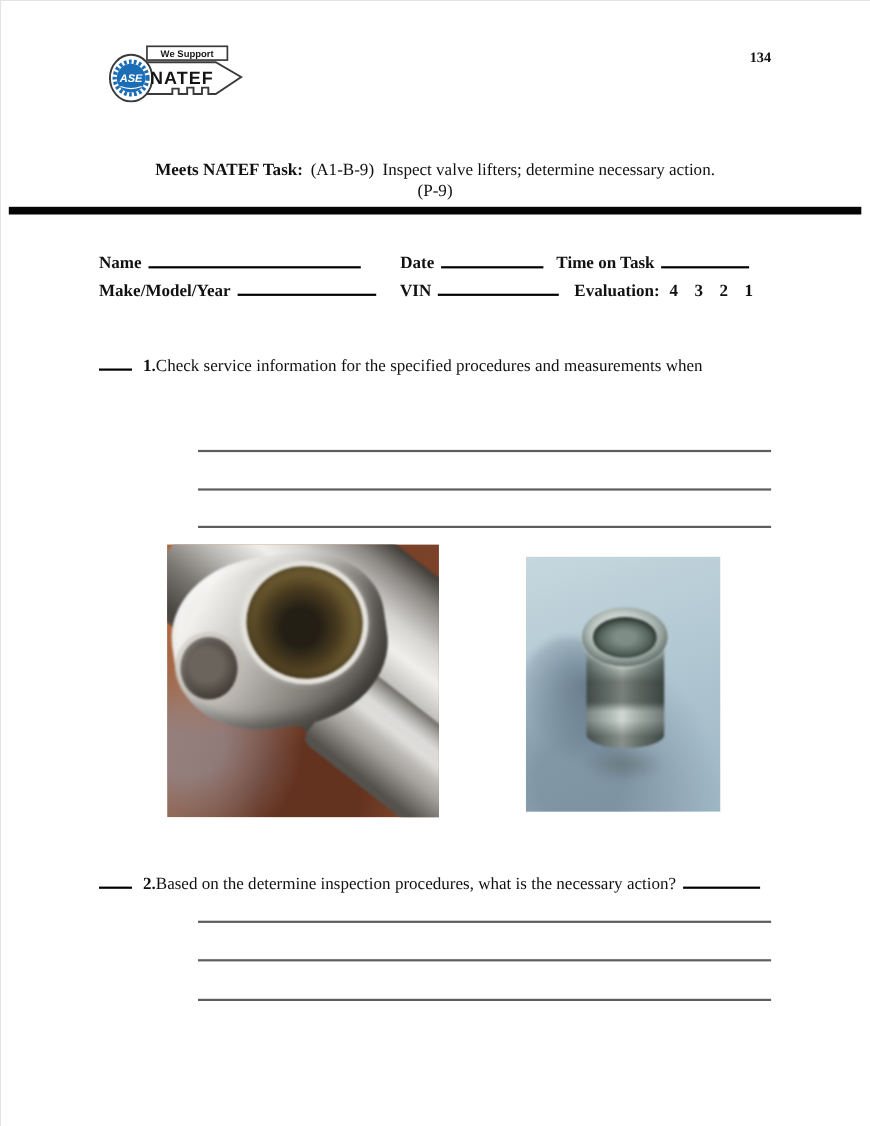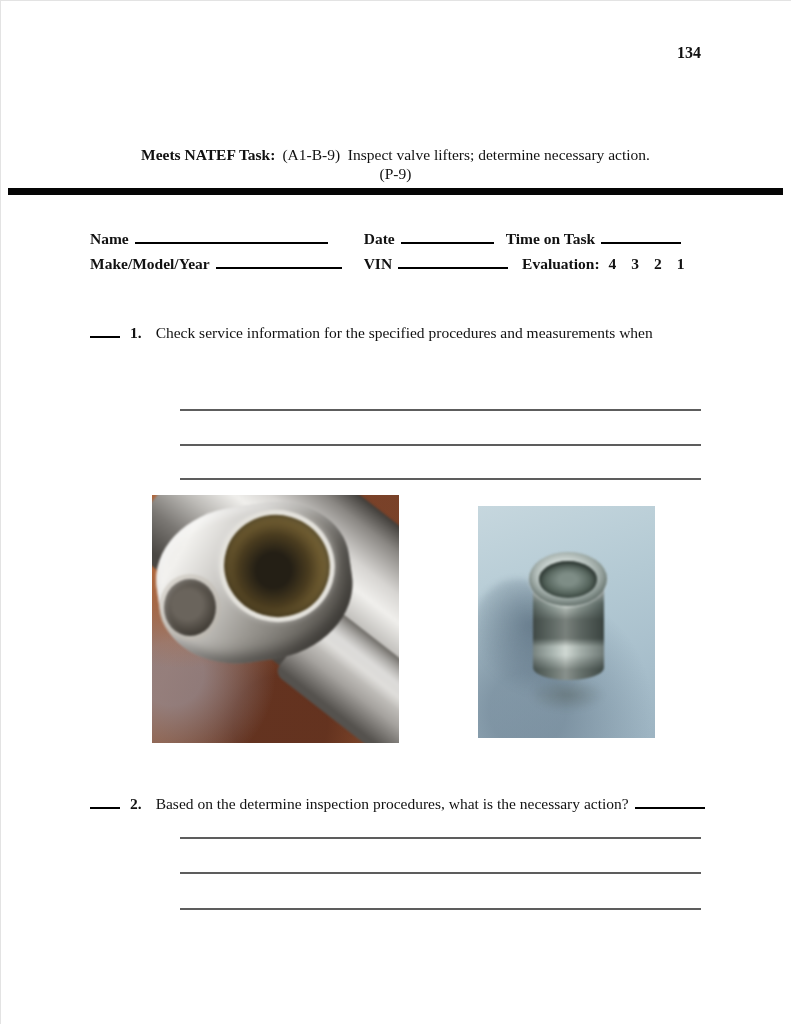--- a/index.html
+++ b/index.html
@@ -5,21 +5,21 @@
   html,body{margin:0;padding:0;background:#ffffff;}
   .page{
     position:relative;width:791px;height:1024px;margin:0 auto;background:#fff;
     font-family:"Liberation Serif","DejaVu Serif",serif;color:#111;overflow:hidden;
     box-shadow:inset 1px 1px 0 #e3e3e3;
   }
   .abs{position:absolute;}
   .pre{white-space:pre-wrap;}
   b,.bold{font-weight:bold;}
 
-  .page-number{top:44px;right:90px;font-size:16px;font-weight:bold;}
+  .page-number{top:44px;right:90px;font-size:13px;font-weight:bold;}
 
   .logo{top:40px;left:98px;width:127px;height:60px;}
   .logo svg{width:100%;height:100%;}
 
   .title{top:105px;left:0;width:100%;text-align:center;font-size:30px;font-weight:bold;}
   .task-line{top:146px;left:0;width:100%;text-align:center;font-size:15.5px;}
   .task-line .task-text{margin-left:7px;}
   .priority{top:165px;left:0;width:100%;text-align:center;font-size:15.5px;}
   .rule{top:188px;left:8px;width:775px;height:7px;background:#050505;}
 
@@ -27,21 +27,21 @@
   .row1{top:229px;}
   .row2{top:254px;}
   .u{display:inline-block;height:13px;border-bottom:2px solid #000;vertical-align:baseline;margin-left:6px;}
   .score{display:inline-block;margin-left:15px;}
   .score.first{margin-left:9px;}
 
   .question{left:90px;width:618px;font-size:15.5px;line-height:34px;}
   .q1{top:316px;}
   .q2{top:787px;}
   .q-blank{height:12px;width:30px;margin:0 10px 0 0;border-bottom:2px solid #000;display:inline-block;}
-  .q-text{margin-left:14px;}
+  .q-text{margin-left:0;}
   .q-line2{padding-left:70px;}
   .q-tail{width:70px;height:12px;}
 
   .ans{left:180px;width:521px;height:0;border-top:2px solid #5d5d5d;}
 
   .photo{overflow:hidden;}
   .photo-left{left:152px;top:495px;width:247px;height:248px;}
   .photo-right{left:478px;top:506px;width:177px;height:232px;}
   .soft{position:absolute;inset:0;filter:blur(1px);}
 
@@ -91,20 +91,38 @@
 
   .logo-sans{font-family:"Liberation Sans","DejaVu Sans",sans-serif;}
 </style>
 </head>
 <body>
 
 <div class="page">
 
   <div class="abs page-number">134</div>
 
+  <div class="abs logo">
+    <svg viewBox="0 0 132 62">
+
+      <rect x="37" y="2" width="76" height="13" fill="#ffffff" stroke="#3a3a3a" stroke-width="1.6"></rect>
+      <text x="75" y="12" text-anchor="middle" font-size="9" font-weight="bold" fill="#1a1a1a" class="logo-sans">We Support</text>
+
+      <polygon points="36,17 102,17 126,31 102,47 95,47 95,41 89,41 89,47 81,47 81,41 75,41 75,47 67,47 67,42 61,42 61,47 36,47" fill="#ffffff" stroke="#3a3a3a" stroke-width="1.8"></polygon>
+
+      <ellipse cx="22" cy="32" rx="20" ry="22" fill="#ffffff" stroke="#3a3a3a" stroke-width="1.8"></ellipse>
+
+      <circle cx="22" cy="32" r="15.5" fill="none" stroke="#1b6db5" stroke-width="4" stroke-dasharray="2.6 2.1"></circle>
+      <circle cx="22" cy="32" r="13.5" fill="#1b6db5"></circle>
+      <text x="22" y="35.5" text-anchor="middle" font-size="10.5" font-weight="bold" font-style="italic" fill="#ffffff" class="logo-sans">ASE</text>
+      <path d="M12,40 Q22,44 32,40" fill="none" stroke="#ffffff" stroke-width="1.2"></path>
+
+      <text x="70" y="38" text-anchor="middle" font-size="17" font-weight="bold" letter-spacing="1" fill="#141414" class="logo-sans">NATEF</text>
+    </svg>
+  </div>
 
 
   <div class="abs task-line">
     <b>Meets NATEF Task:</b><span class="task-text pre">(A1-B-9)  Inspect valve lifters; determine necessary action.</span>
   </div>
 
   <div class="abs priority">(P-9)</div>
 
   <div class="abs rule"></div>
 

